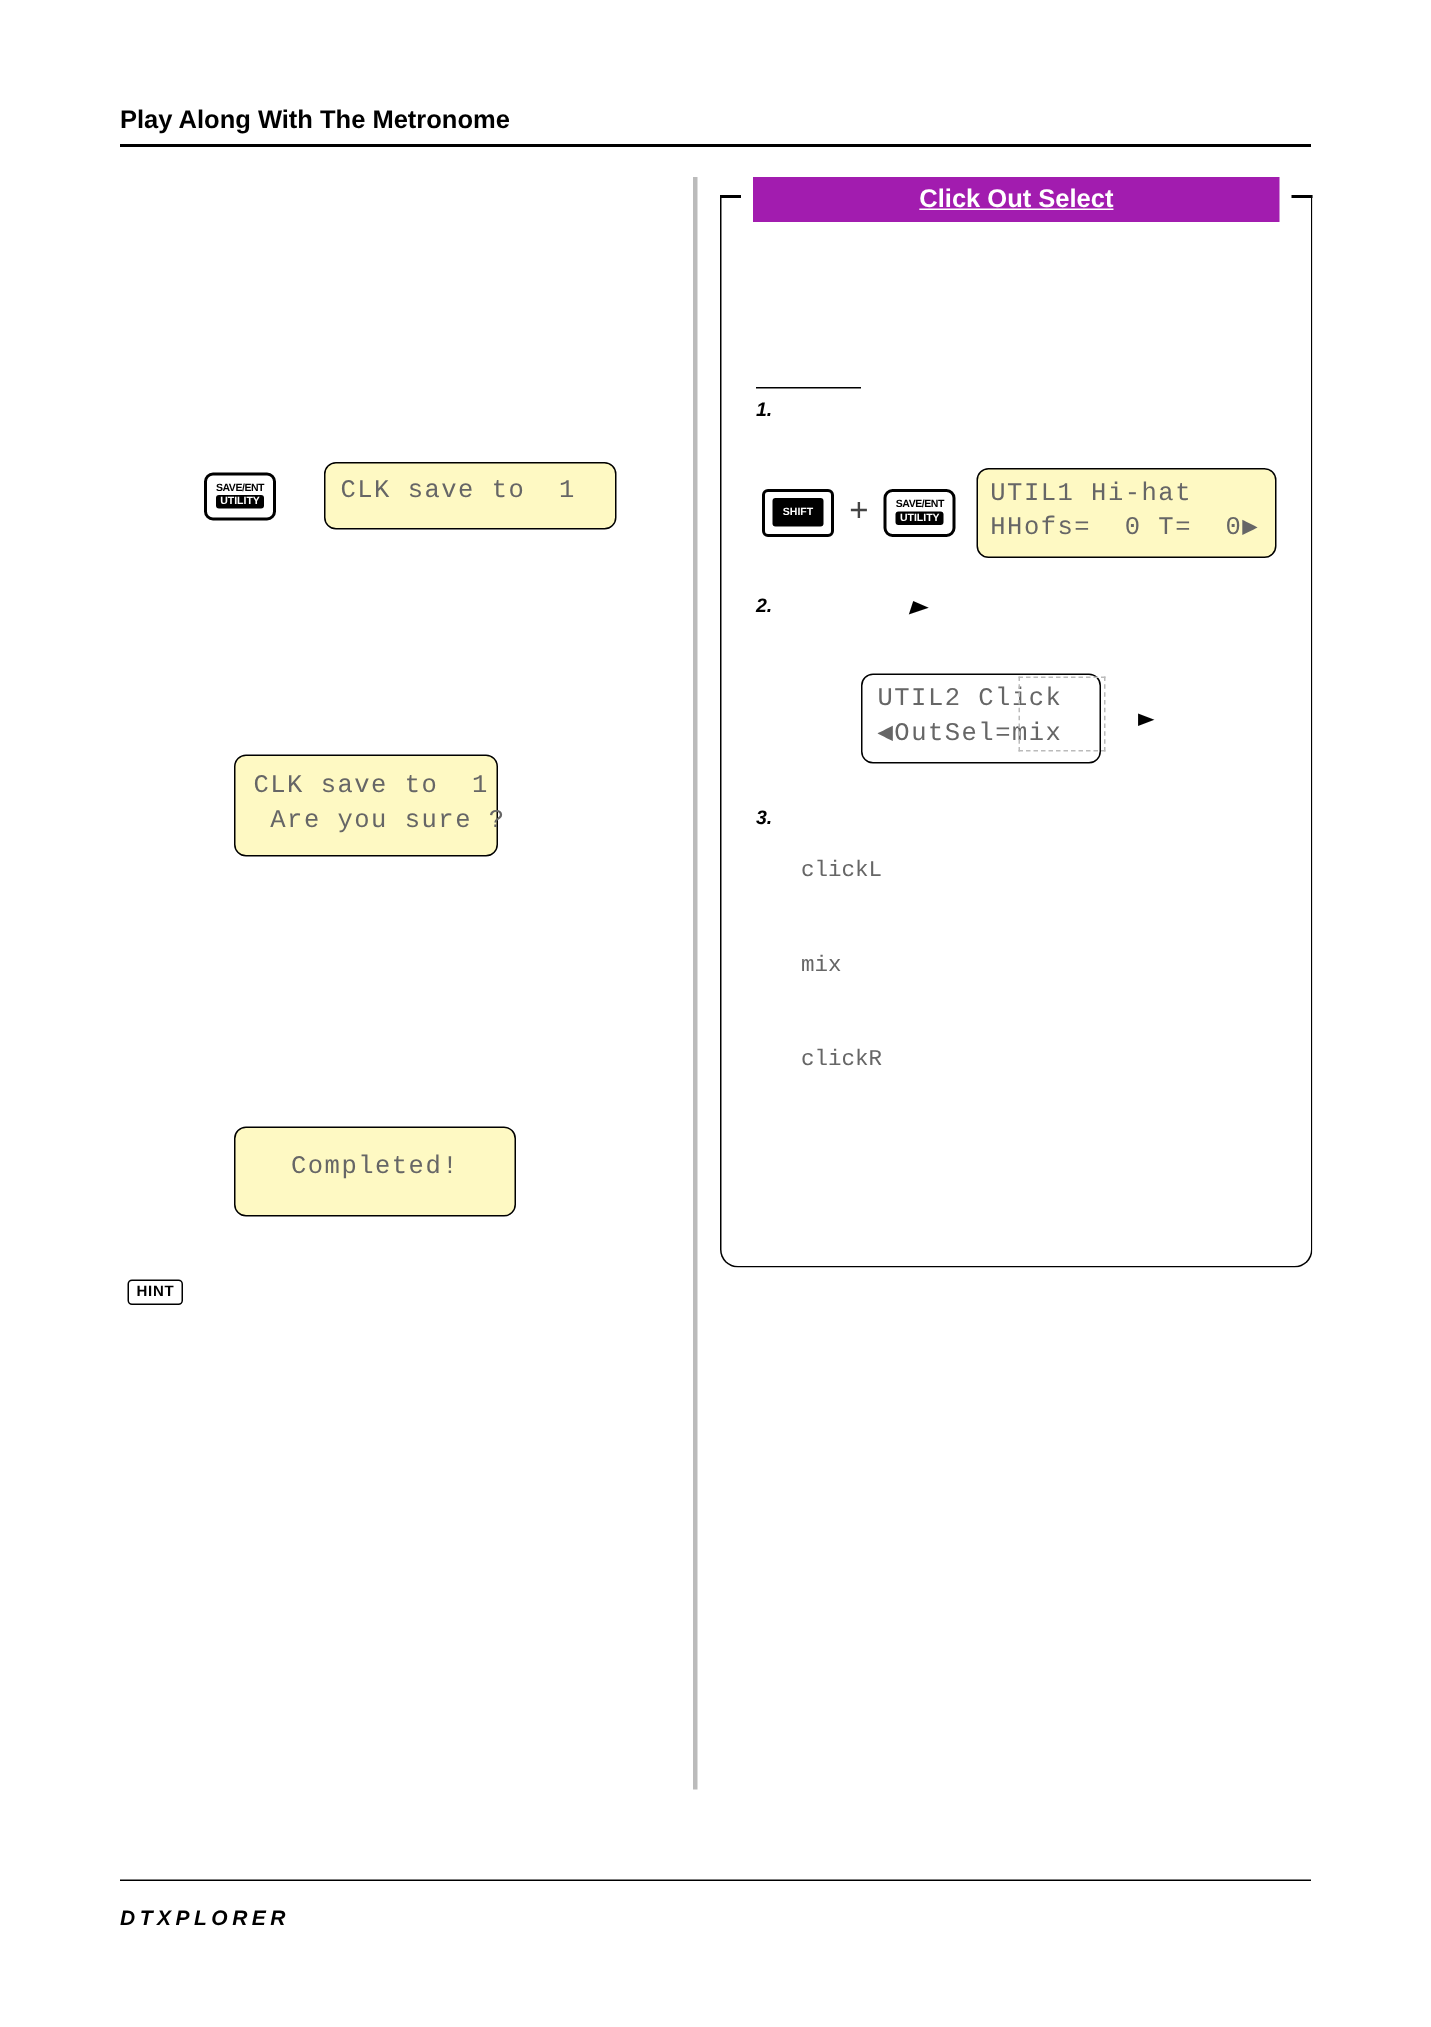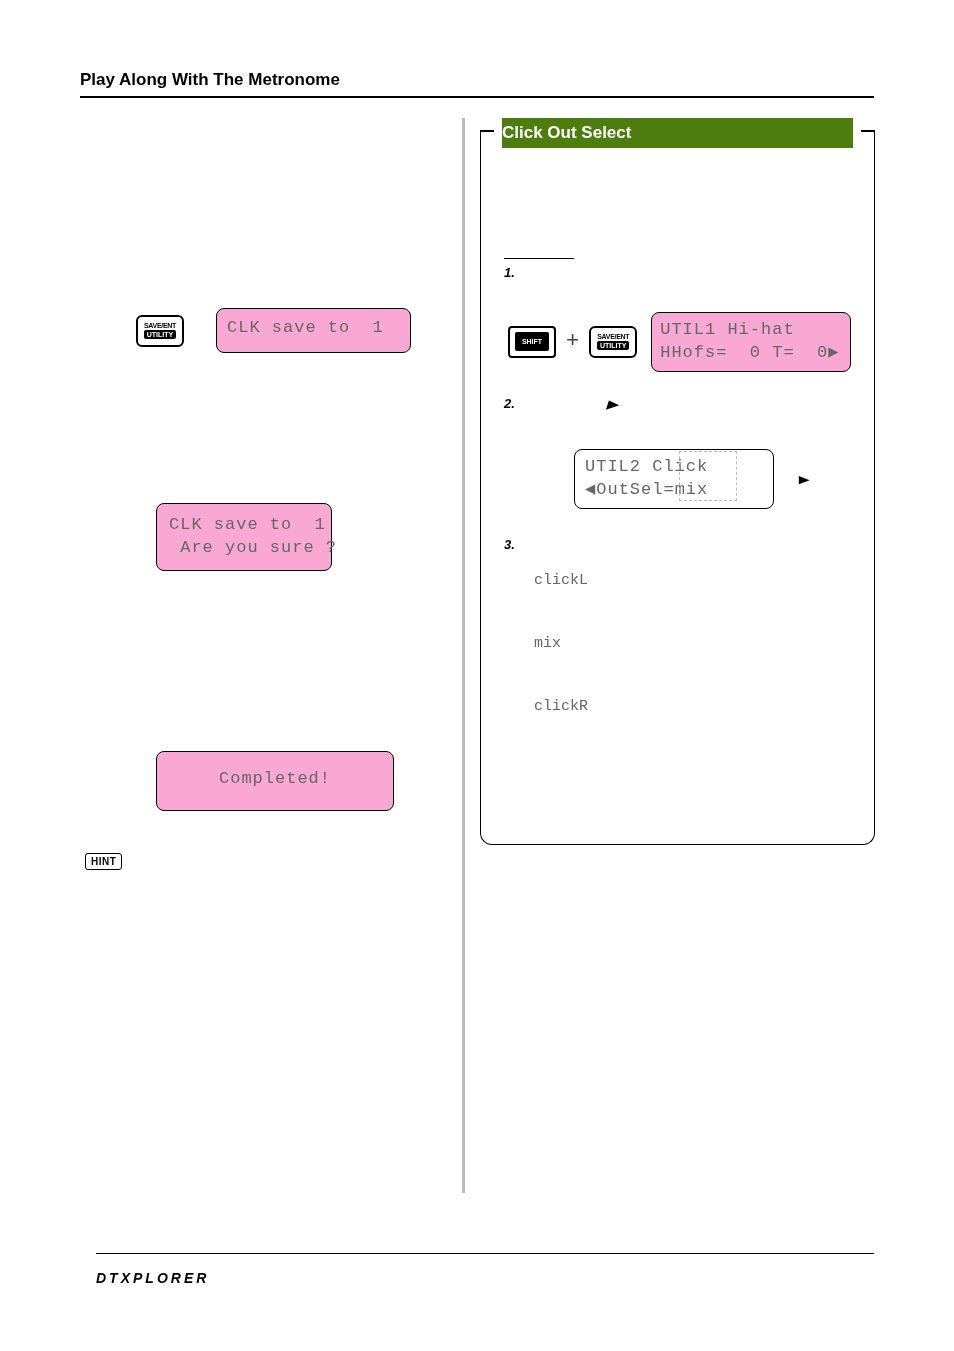--- a/index.html
+++ b/index.html
@@ -48,21 +48,21 @@
   
   .lcd {
     border: 1.5px solid #000;
     border-radius: 8px;
     font-family: "Courier New", monospace;
     font-size: 17px;
     letter-spacing: 1px;
     white-space: pre;
     line-height: 1.35;
     color: #666;
-    background: #f9a8d4;
+    background: #fef9c3;
   }
   .lcd-1 { width: 195px; height: 45px; padding: 8px 10px; }
   .lcd-2 {
     width: 176px;
     padding: 10px 12px;
   }
   .lcd-2l {
     width: 200px;
     padding: 6px 8px;
   }
@@ -158,27 +158,29 @@
     position: absolute;
     top: 0;
     height: 1.5px;
     width: 14px;
     background: #000;
   }
   .click-out-border::before { left: -1px; }
   .click-out-border::after { right: -1px; }
   .click-out-header {
     position: relative;
-    background: #4d7c0f;
+    background: #a21caf;
     color: #fff;
     font-weight: bold;
     font-size: 17px;
+    text-align: center;
     padding: 5px 0;
     margin: 0 8px;
     z-index: 2;
+    text-decoration: underline;
   }
   .click-out-content {
     position: relative;
     z-index: 2;
     padding: 20px 10px 10px 10px;
     font-size: 12px;
     color: #000;
   }
   .intro-rule {
     width: 70px;
@@ -209,21 +211,21 @@
   .step2-arrow {
     display: inline-block;
     margin-left: 90px;
     font-size: 11px;
     transform: scale(1.3,1);
   }
 
   .lcd-util2-wrap {
     position: relative;
     margin: 38px 0 0 70px;
-    width: 200px;
+    width: 160px;
   }
   .lcd-util2 {
     border: 1.5px solid #000;
     border-radius: 8px;
     padding: 6px 10px;
     font-family: "Courier New", monospace;
     font-size: 17px;
     letter-spacing: 1px;
     color: #666;
     background: #fff;
@@ -262,21 +264,20 @@
   .opt-list div {
     margin-bottom: 46px;
   }
 
   
   .footer {
     position: absolute;
     left: 80px;
     right: 80px;
     bottom: 65px;
-    margin-left: 16px;
   }
   .footer-rule {
     border: none;
     border-top: 1.5px solid #000;
     margin-bottom: 16px;
   }
   .brand {
     display: flex;
     align-items: center;
     font-family: "Arial Black", Arial, sans-serif;
@@ -303,21 +304,21 @@
         </span>
         <div class="lcd lcd-1">CLK save to  1</div>
       </div>
 
       <div class="lcd-step2-wrap">
         <div class="lcd lcd-2"><span>CLK save to  1</span>
 <span> Are you sure ?</span></div>
       </div>
 
       <div class="lcd-step3-wrap">
-        <div class="lcd lcd-1" style="width:238px;height:60px;padding:16px 10px;text-align:center;">Completed!</div>
+        <div class="lcd lcd-1" style="width:188px;height:60px;padding:16px 10px;text-align:center;">Completed!</div>
       </div>
 
       <span class="hint-badge">HINT</span>
     </div>
 
     <div class="col-right">
       <div class="vdiv"></div>
 
       <div class="click-out-box">
         <div class="click-out-border"></div>

